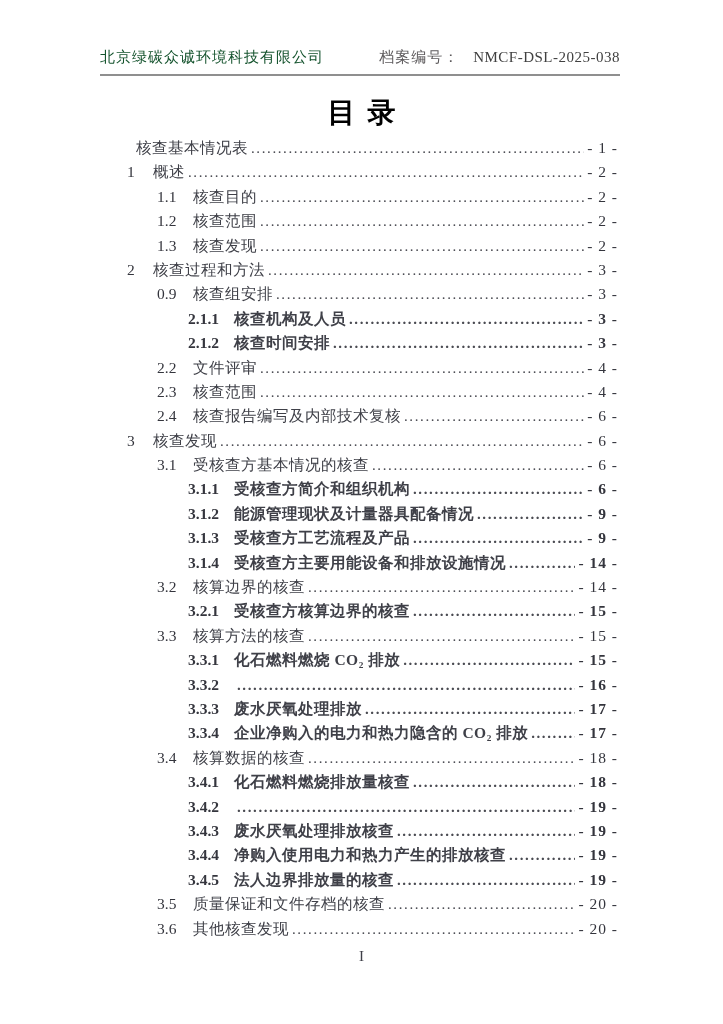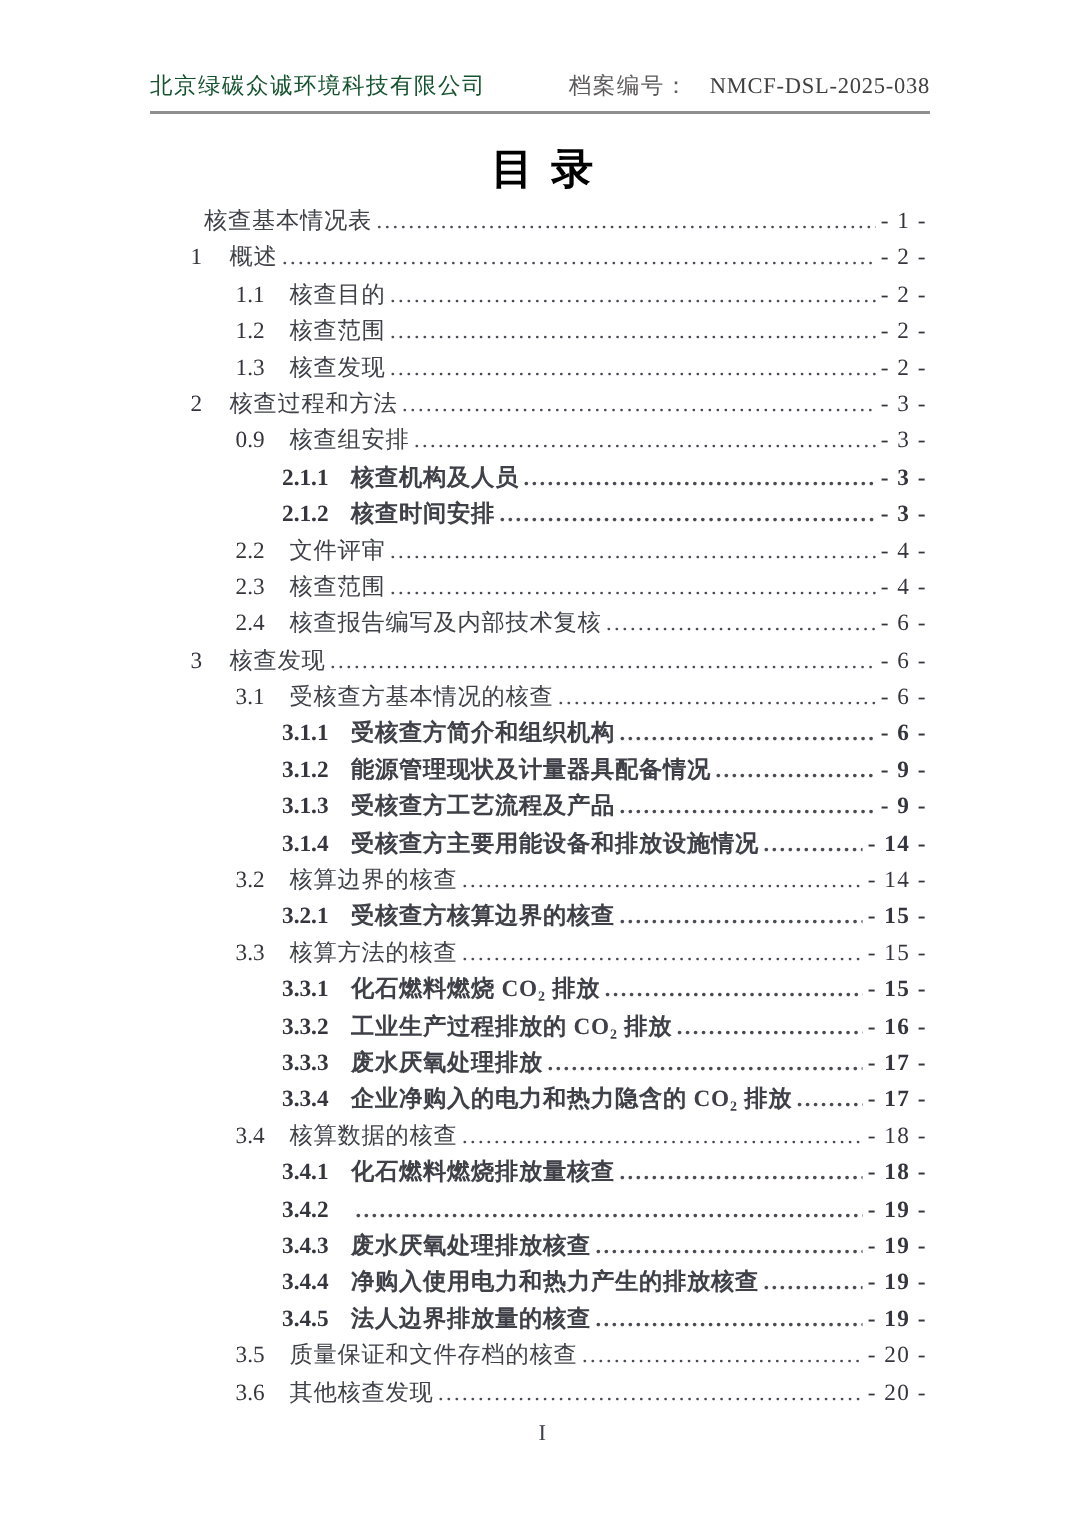--- a/index.html
+++ b/index.html
@@ -266,21 +266,20 @@
 
     <div class="toc-row l3">
       <span class="toc-num">3.3.1</span>
       <span class="toc-entry-title">化石燃料燃烧 CO₂ 排放</span>
       <span class="toc-dots"></span>
       <span class="toc-page">- 15 -</span>
     </div>
 
     <div class="toc-row l3">
       <span class="toc-num">3.3.2</span>
-      <span class="toc-entry-title">工业生产过程排放的 CO₂ 排放</span>
       <span class="toc-dots"></span>
       <span class="toc-page">- 16 -</span>
     </div>
 
     <div class="toc-row l3">
       <span class="toc-num">3.3.3</span>
       <span class="toc-entry-title">废水厌氧处理排放</span>
       <span class="toc-dots"></span>
       <span class="toc-page">- 17 -</span>
     </div>

